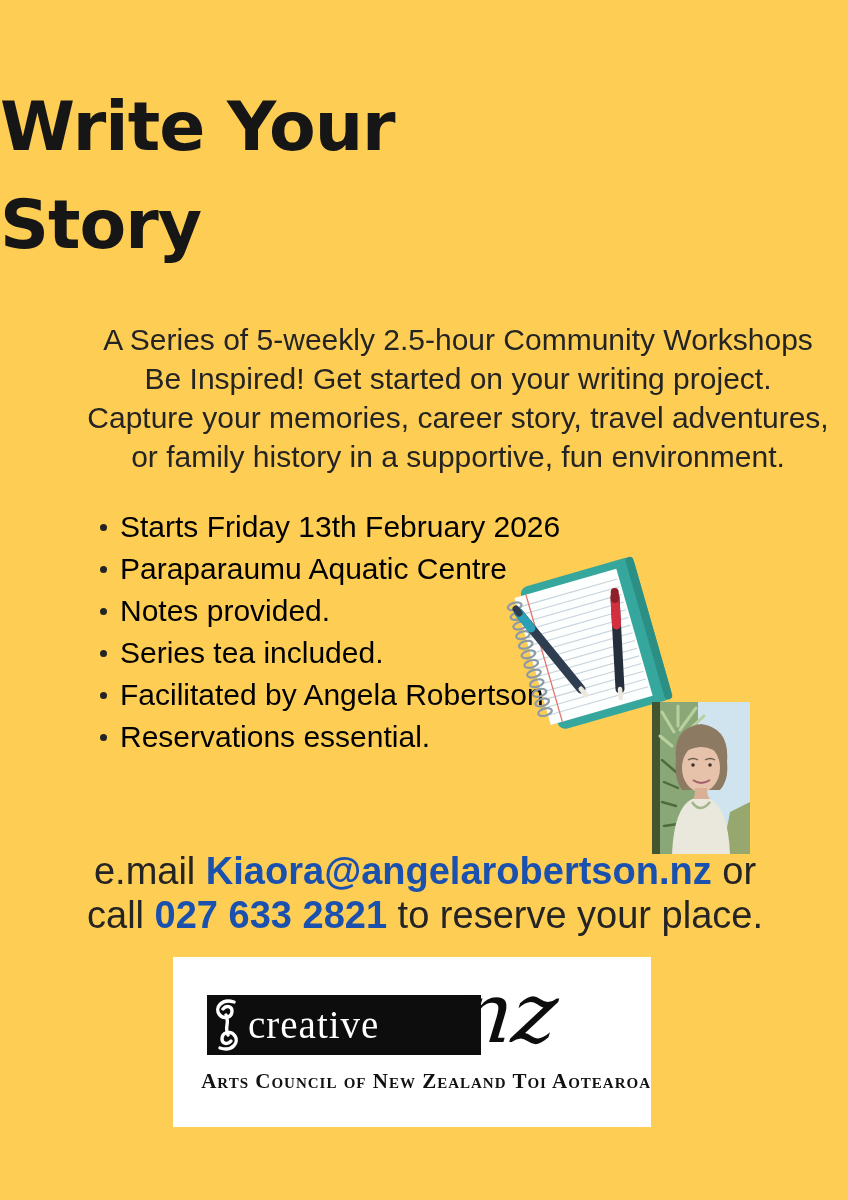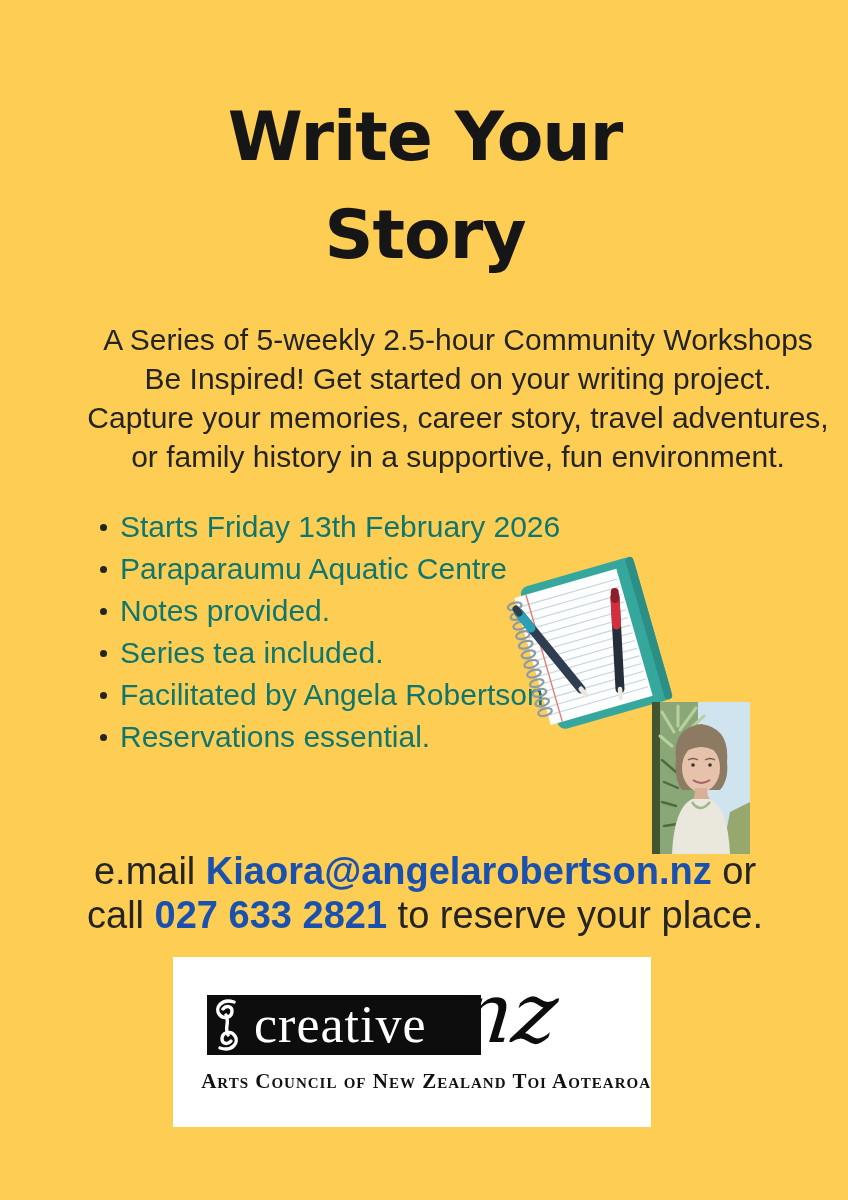--- a/index.html
+++ b/index.html
@@ -1,43 +1,43 @@
 <!DOCTYPE html>
 <html><head>
 <meta charset="utf-8">
 <style>
   html,body{margin:0;padding:0;}
   body{width:848px;height:1200px;overflow:hidden;font-family:"Liberation Sans",sans-serif;}
   .poster{position:relative;width:848px;height:1200px;background:#FECD53;}
 
-  .title{position:absolute;top:78px;left:0;width:830px;margin:10px;
-         text-align:center;font-family:"DejaVu Sans","Liberation Sans",sans-serif;
+  .title{position:absolute;top:78px;left:0;width:830px;margin:0;
+         text-align:left;font-family:"DejaVu Sans","Liberation Sans",sans-serif;
          font-weight:bold;font-size:68px;line-height:98px;color:#161616;letter-spacing:-1px;}
 
   .intro{position:absolute;top:320px;left:0;width:848px;text-align:center;
          font-size:30px;line-height:39px;color:#242424;margin-left:34px;}
 
   .details{position:absolute;top:506px;left:120px;margin:0;padding:0;list-style:none;
-           font-size:30px;line-height:42px;color:#0f766e;}
+           font-size:30px;line-height:42px;color:#000000;}
   .details li{position:relative;}
   .details li::before{content:"";position:absolute;left:-20px;top:18px;width:7px;height:7px;
            border-radius:50%;background:#242424;}
 
   .contact{position:absolute;top:849px;left:87px;font-size:38px;line-height:44px;color:#242424;text-align:center;}
   .contact b{color:#1B51AE;font-weight:bold;}
 
   .notebook{position:absolute;left:497px;top:549px;width:186px;height:190px;}
   .photo{position:absolute;left:652px;top:702px;width:98px;height:152px;}
 
   .logo-box{position:absolute;left:173px;top:957px;width:478px;height:170px;background:#ffffff;}
   .logo-bar{position:absolute;left:34px;top:38px;width:274px;height:60px;background:#0d0d0d;
             display:flex;align-items:center;}
   .logo-koru{margin-left:5px;flex:0 0 auto;}
-  .logo-word{color:#ffffff;font-family:"Liberation Serif",serif;font-size:52px;line-height:60px;
-             margin-left:12px;letter-spacing:1px;}
+  .logo-word{color:#ffffff;font-family:"Liberation Serif",serif;font-size:39px;line-height:60px;
+             margin-left:6px;letter-spacing:1px;}
   .logo-nz{position:absolute;left:286px;top:14px;font-family:"DejaVu Serif","Liberation Serif",serif;
            font-style:italic;font-size:84px;line-height:84px;color:#0d0d0d;transform:skewX(-6deg);}
   .logo-caption{position:absolute;left:0;top:112px;width:478px;text-align:right;
                 font-family:"Liberation Serif",serif;font-variant:small-caps;font-weight:bold;
                 font-size:21px;letter-spacing:1px;color:#111111;}
 </style>
 </head>
 <body>
 
 <div class="poster">

